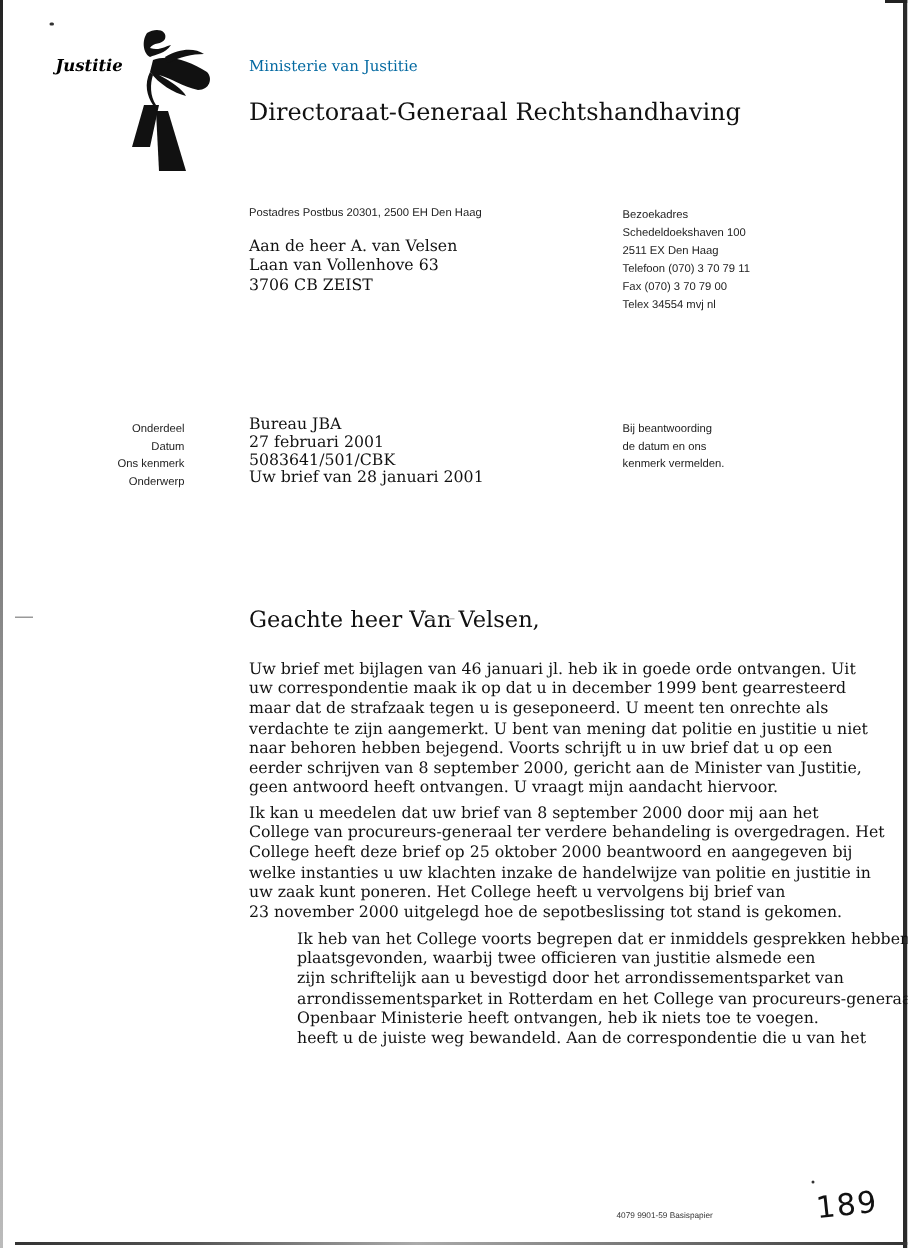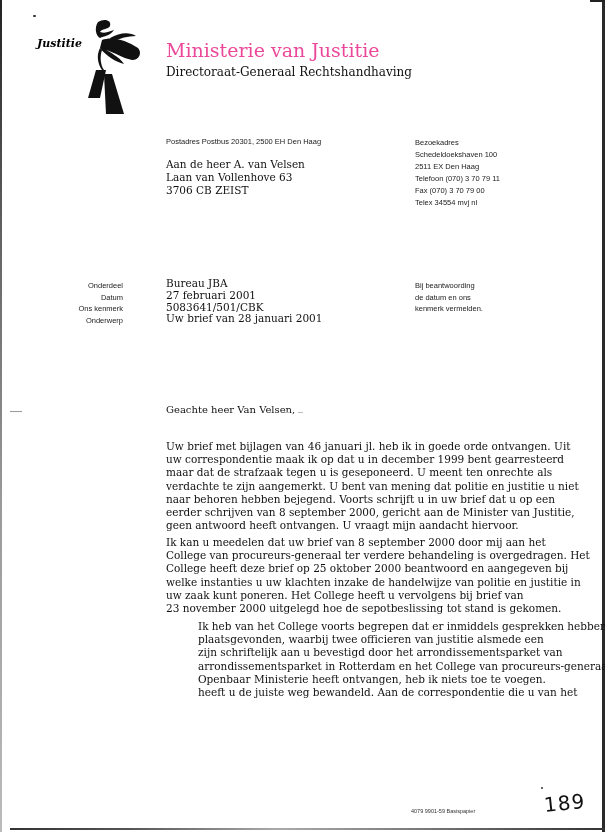--- a/index.html
+++ b/index.html
@@ -36,25 +36,25 @@
     .brand-word {
       position: absolute; left: 37px; top: 37px;
       font-family: "DejaVu Serif", serif; font-style: italic;
       font-size: 11px; color: #000000; font-weight: bold;
     }
     .logo {
       position: absolute; left: 80px; top: 18px; width: 62px; height: 100px;
     }
     .ministry {
       position: absolute; left: 166px; top: 39px;
-      font-size: 19px; color: #ec4899;
+      font-size: 10px; color: #0369a1;
     }
     .directorate {
       position: absolute; left: 166px; top: 65px;
-      font-size: 12px; color: #111; text-align: right;
+      font-size: 16px; color: #111; text-align: right;
     }
     .postal {
       position: absolute; left: 166px; top: 137px;
       font-family: "Liberation Sans", sans-serif; font-size: 7.5px; color: #222;
     }
     .addressee {
       position: absolute; left: 166px; top: 158px;
       font-size: 10.5px; line-height: 13px; color: #111;
     }
     .visit {
@@ -72,21 +72,21 @@
     .reply-note {
       position: absolute; left: 415px; top: 280px;
       font-family: "Liberation Sans", sans-serif; font-size: 7.5px; line-height: 11.5px; color: #222;
     }
     .fold-mark {
       position: absolute; left: 10px; top: 411px; width: 12px; height: 1px; background: #999;
     }
     .dash { position: absolute; height: 1px; background: #bbb; }
     .salutation {
       position: absolute; left: 166px; top: 404px;
-      font-size: 10px; color: #111;
+      font-size: 15px; color: #111;
     }
     .para {
       position: absolute; left: 166px; width: 440px;
       font-size: 10.5px; line-height: 13.2px; color: #111;
     }
     .para span { display: block; white-space: nowrap; }
     .form-code {
       position: absolute; left: 411px; top: 808px;
       font-family: "Liberation Sans", sans-serif; font-size: 5.5px; color: #333;
     }

